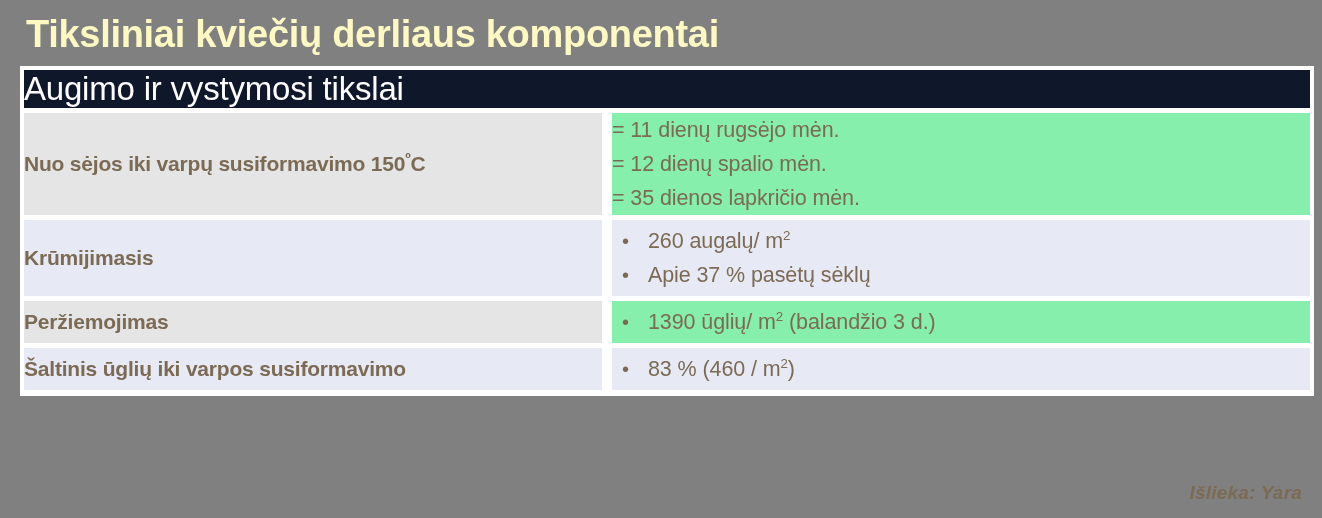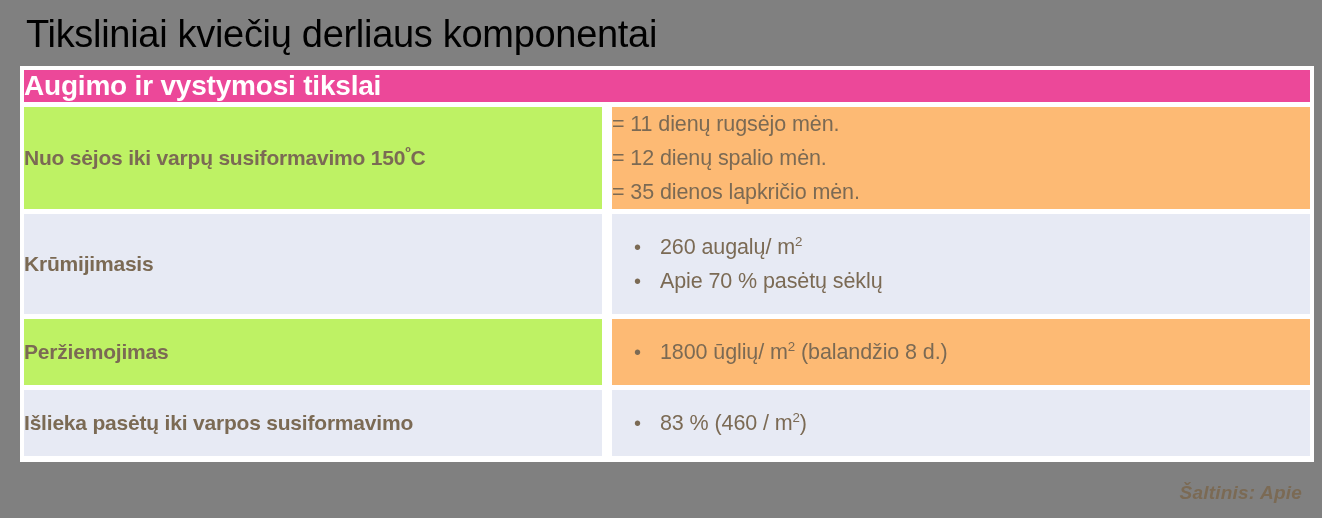--- a/index.html
+++ b/index.html
@@ -14,22 +14,22 @@
     overflow: hidden;
     position: relative;
   }
 
   
   .slide-title {
     position: absolute;
     left: 26px;
     top: 12px;
     font-size: 38px;
-    font-weight: normal;
-    color: #000000;
+    font-weight: bold;
+    color: #fef9c3;
     letter-spacing: -0.3px;
     white-space: nowrap;
     line-height: 44px;
   }
 
   
   .table-wrap {
     position: absolute;
     left: 20px;
     top: 66px;
@@ -46,41 +46,41 @@
     table-layout: fixed;
   }
 
   .tbl td {
     vertical-align: middle;
     padding: 0;
   }
 
   
   .hdr-cell {
-    background: #ec4899;
+    background: #0f172a;
     color: #ffffff;
-    font-size: 28px;
-    font-weight: bold;
+    font-size: 33px;
+    font-weight: normal;
     padding: 12px 0 13px 16px;
     letter-spacing: -0.2px;
     white-space: nowrap;
   }
 
   
   .lbl {
-    background: #bef264;
+    background: #e5e5e5;
     color: #7b6a54;
     font-weight: bold;
     font-size: 21px;
     padding: 10px 14px 10px 22px;
     letter-spacing: -0.2px;
     width: 580px;
   }
   .val {
-    background: #fdba74;
+    background: #86efac;
     color: #7b6a54;
     font-size: 21.5px;
     padding: 10px 14px 10px 14px;
     letter-spacing: -0.1px;
   }
   .alt .lbl, .alt .val {
     background: #e7eaf4;
   }
 
   .spacer-col {
@@ -96,21 +96,21 @@
     line-height: 0;
   }
 
   .eq-line {
     white-space: nowrap;
     line-height: 34px;
   }
 
   ul.blist {
     margin: 0;
-    padding: 16px;
+    padding: 4px;
     list-style: none;
   }
   ul.blist li {
     position: relative;
     padding-left: 32px;
     line-height: 34px;
     white-space: nowrap;
   }
   ul.blist li::before {
     content: "\2022";
@@ -183,51 +183,51 @@
         <td></td>
         <td></td>
       </tr>
 
       <tr class="alt">
         <td class="lbl">Krūmijimasis</td>
         <td class="spacer-col"></td>
         <td class="val">
           <ul class="blist">
             <li><span>260 augalų/ m</span><sup>2</sup><span></span></li>
-            <li><span>Apie 70 % pasėtų sėklų</span><sup></sup><span></span></li>
+            <li><span>Apie 37 % pasėtų sėklų</span><sup></sup><span></span></li>
           </ul>
         </td>
       </tr>
       <tr class="row-gap">
         <td></td>
         <td></td>
         <td></td>
       </tr>
 
       <tr>
         <td class="lbl">Peržiemojimas</td>
         <td class="spacer-col"></td>
         <td class="val">
           <ul class="blist">
-            <li><span>1800 ūglių/ m</span><sup>2</sup><span> (balandžio 8 d.)</span></li>
+            <li><span>1390 ūglių/ m</span><sup>2</sup><span> (balandžio 3 d.)</span></li>
           </ul>
         </td>
       </tr>
       <tr class="row-gap">
         <td></td>
         <td></td>
         <td></td>
       </tr>
 
       <tr class="alt">
-        <td class="lbl">Išlieka pasėtų iki varpos susiformavimo</td>
+        <td class="lbl">Šaltinis ūglių iki varpos susiformavimo</td>
         <td class="spacer-col"></td>
         <td class="val">
           <ul class="blist">
             <li><span>83 % (460 / m</span><sup>2</sup><span>)</span></li>
           </ul>
         </td>
       </tr>
     </tbody>
   </table>
 </div>
 
-<div class="source">Šaltinis:  Apie</div>
+<div class="source">Išlieka:  Yara</div>
 
 </body></html>

